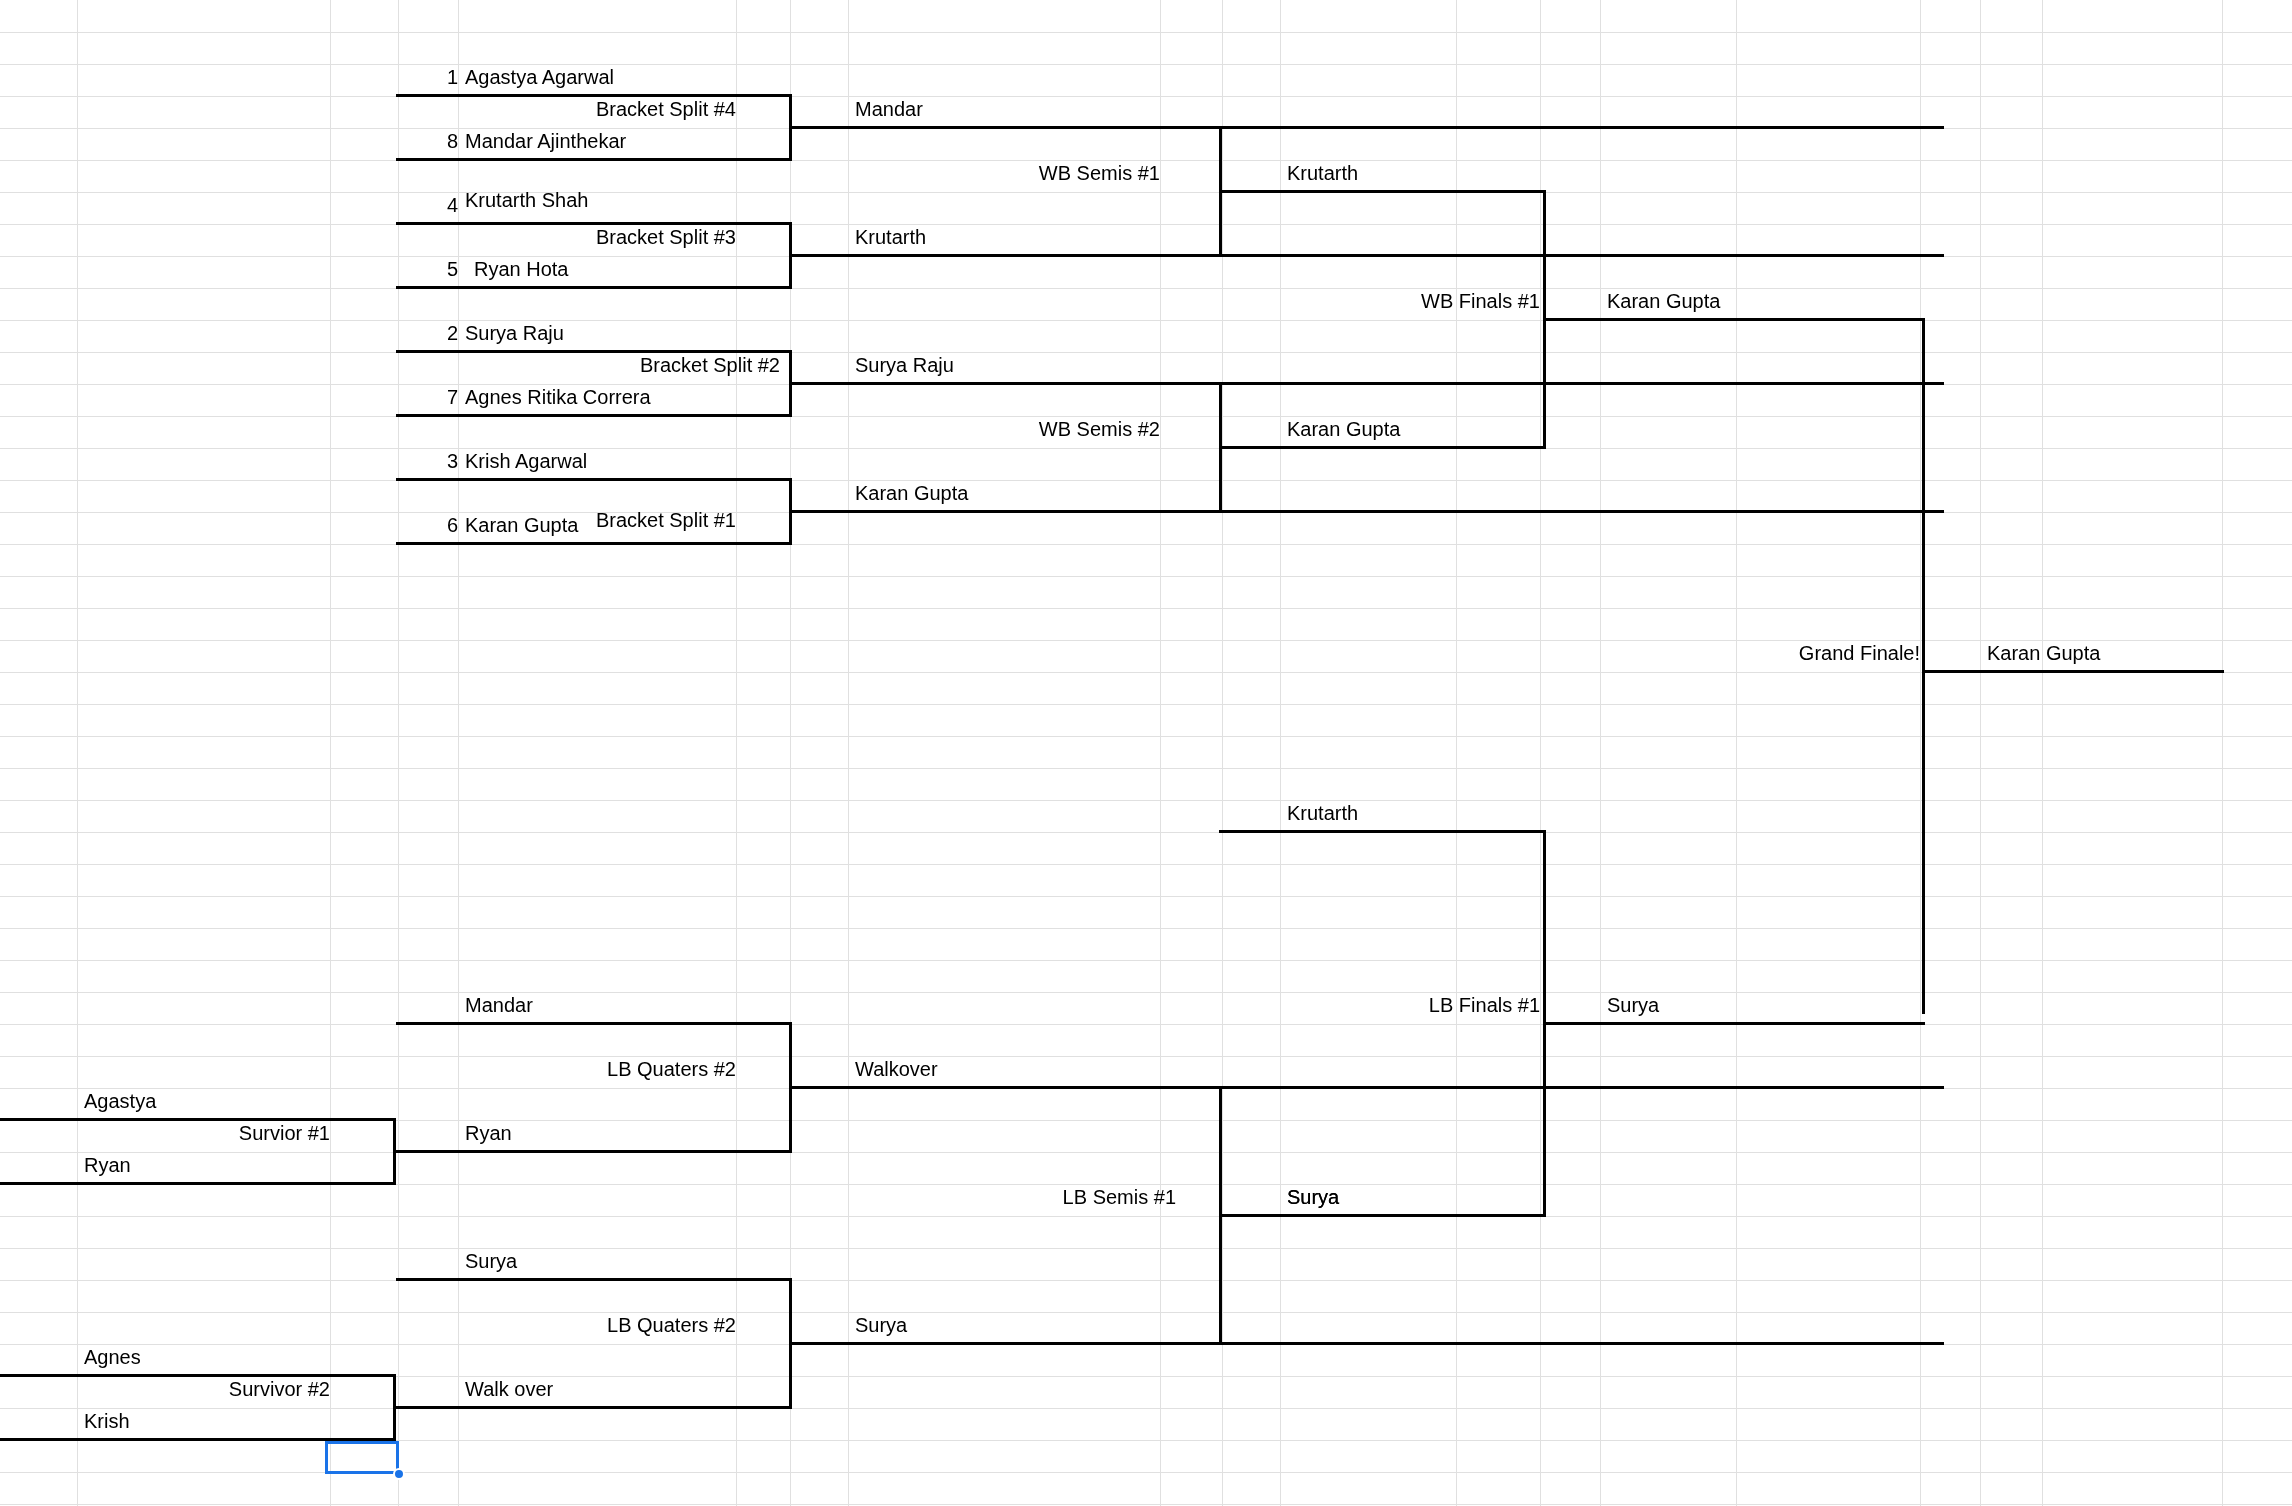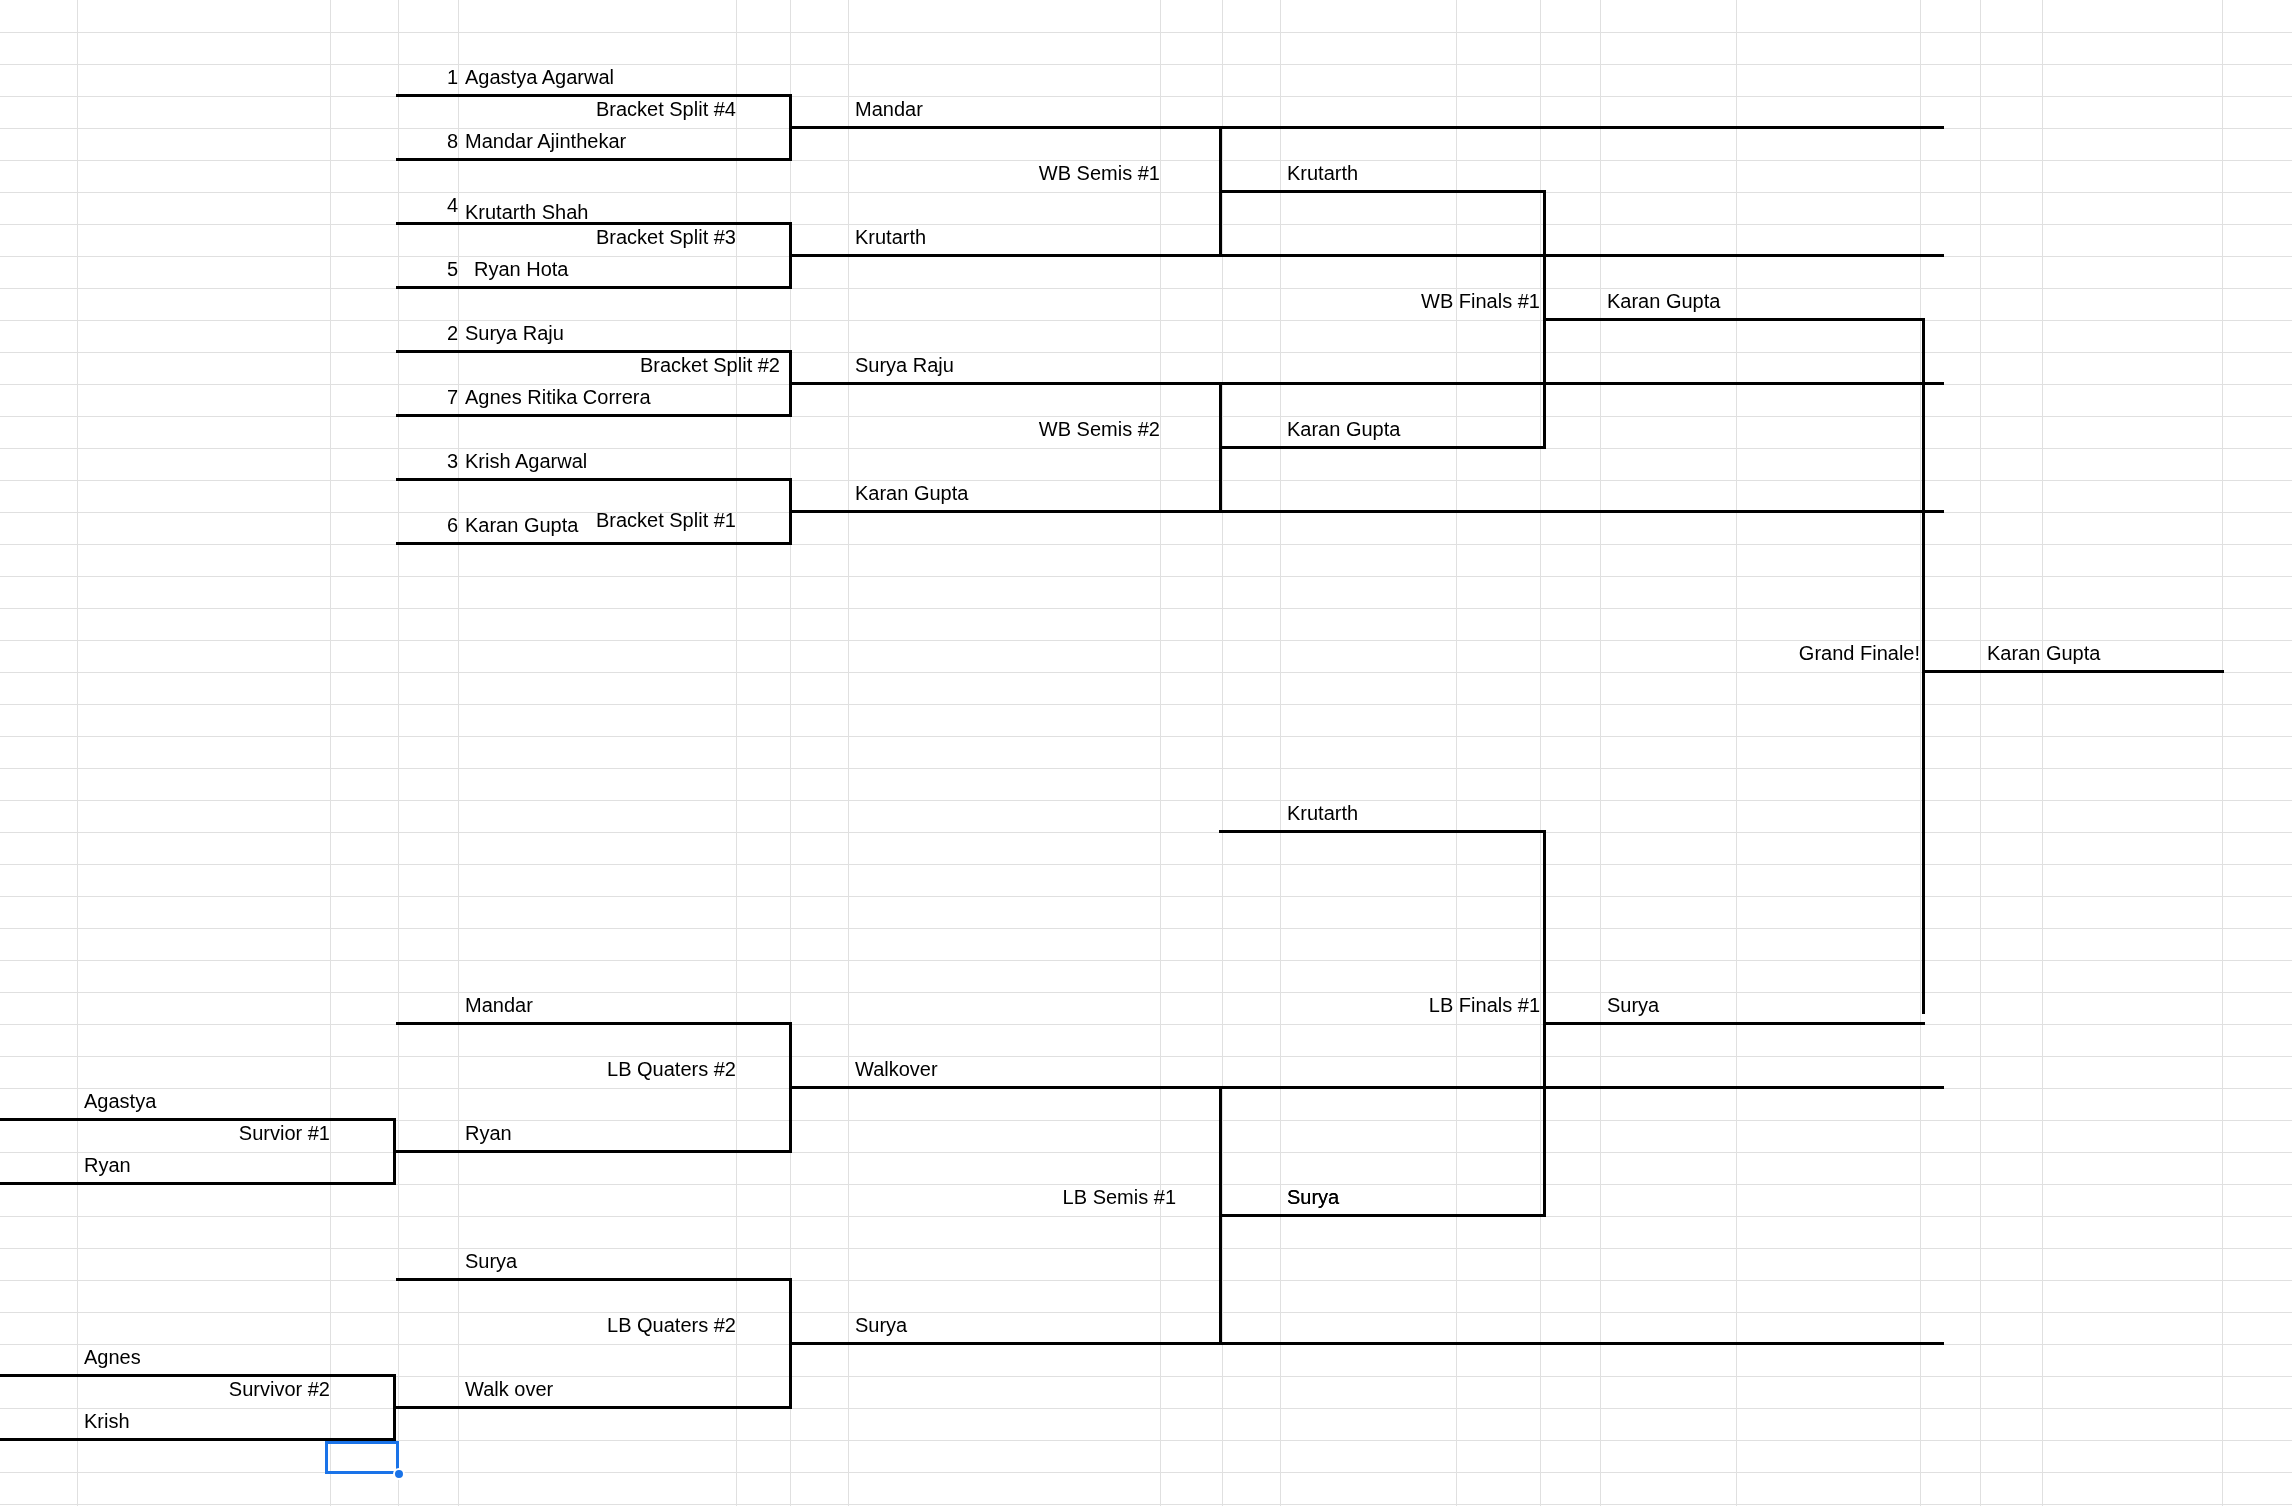--- a/index.html
+++ b/index.html
@@ -204,21 +204,21 @@
 
   <div id="text-layer">
 
     <div class="seed" style="left:398px;top:61px;width:60px;">1</div>
     <div class="cell left" style="left:458px;top:61px;width:278px;">Agastya Agarwal</div>
     <div class="cell right" style="left:458px;top:93px;width:278px;">Bracket Split #4</div>
     <div class="seed" style="left:398px;top:125px;width:60px;">8</div>
     <div class="cell left" style="left:458px;top:125px;width:278px;">Mandar Ajinthekar</div>
 
     <div class="seed" style="left:398px;top:189px;width:60px;">4</div>
-    <div class="cell left" style="left:458px;top:196px;width:278px;">Krutarth Shah</div>
+    <div class="cell left" style="left:458px;top:184px;width:278px;">Krutarth Shah</div>
     <div class="cell right" style="left:458px;top:221px;width:278px;">Bracket Split #3</div>
     <div class="seed" style="left:398px;top:253px;width:60px;">5</div>
     <div class="cell left" style="left:458px;top:253px;width:278px;padding-left:16px;">Ryan Hota</div>
 
     <div class="seed" style="left:398px;top:317px;width:60px;">2</div>
     <div class="cell left" style="left:458px;top:317px;width:278px;">Surya Raju</div>
     <div class="cell right" style="left:458px;top:349px;width:278px;padding-left:44px;">Bracket Split #2</div>
     <div class="seed" style="left:398px;top:381px;width:60px;">7</div>
     <div class="cell left" style="left:458px;top:381px;width:278px;">Agnes Ritika Correra</div>
 

